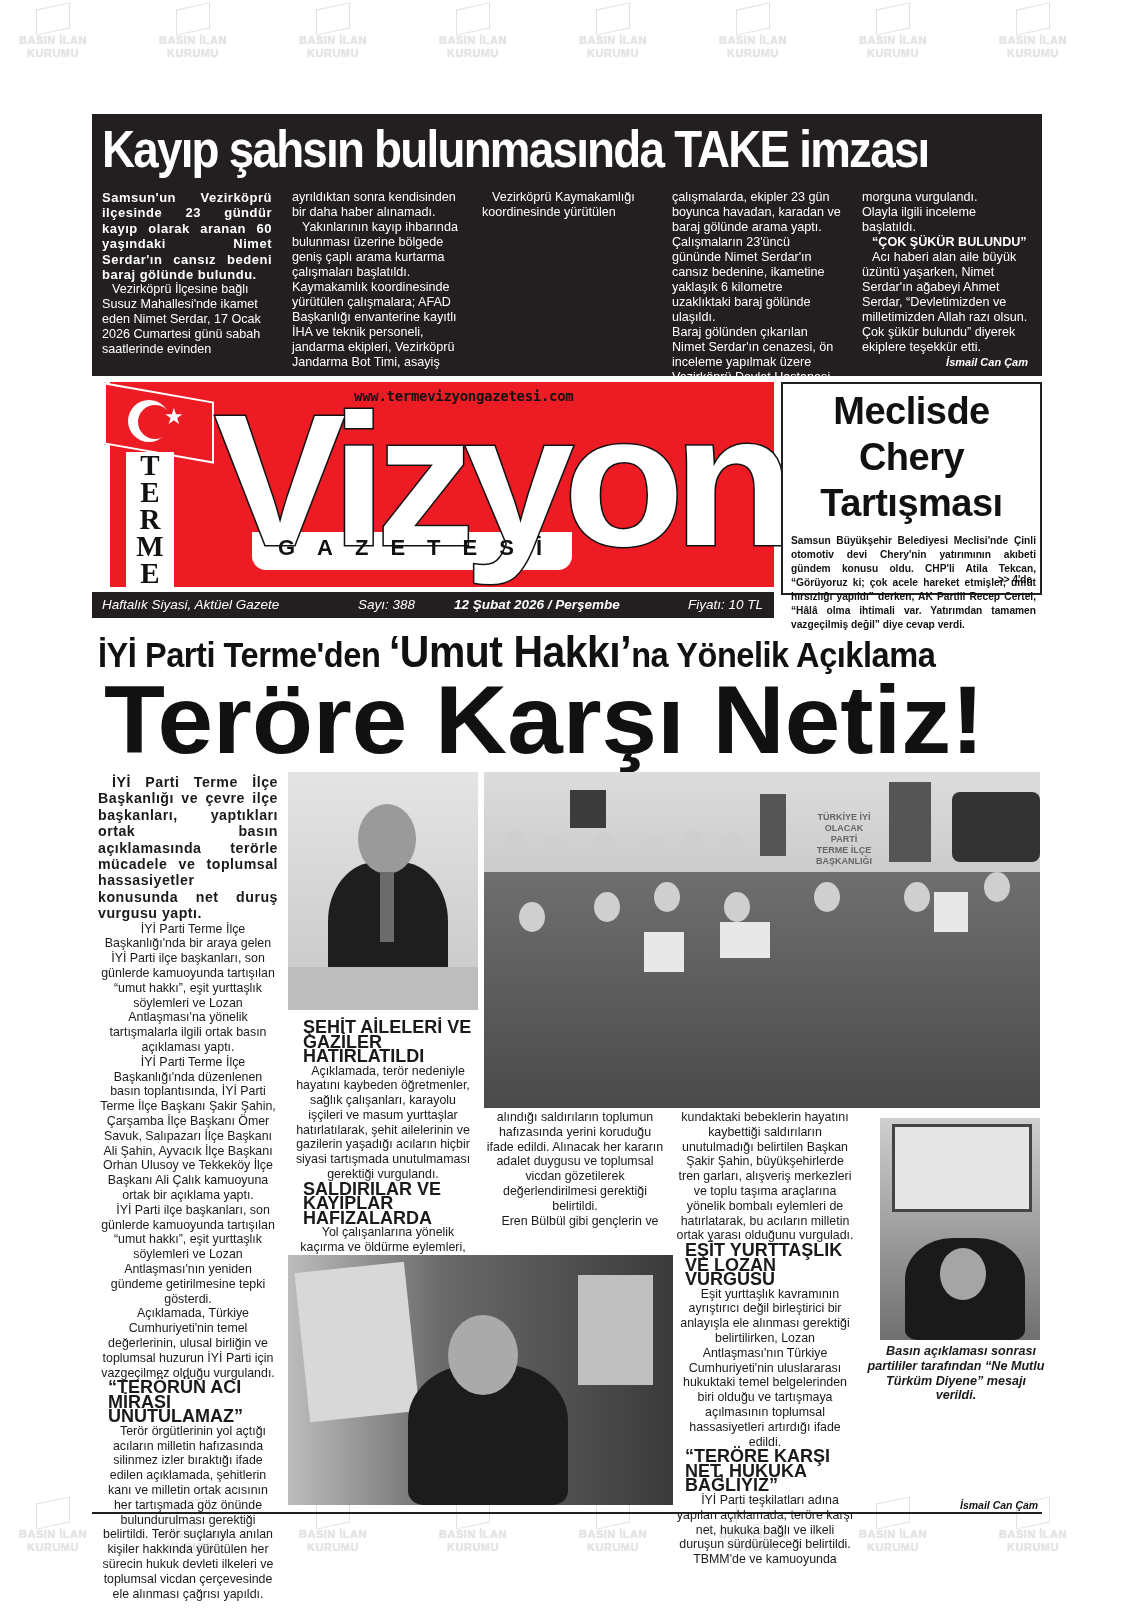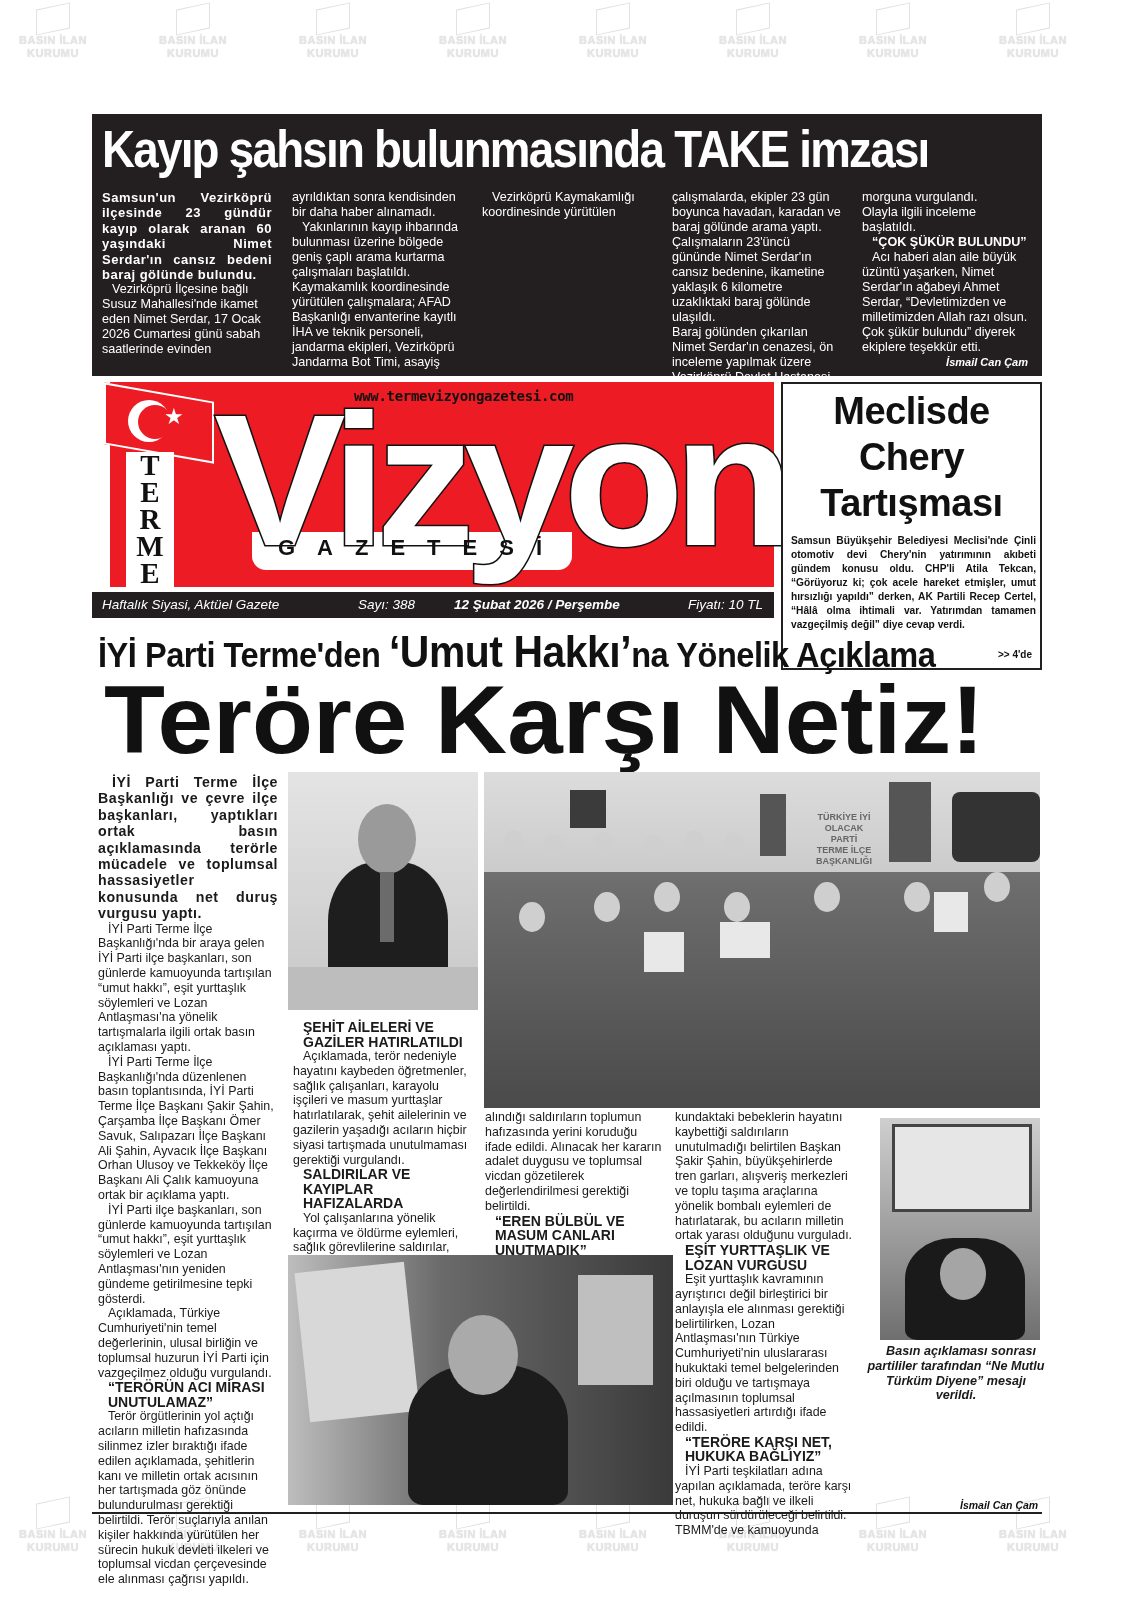--- a/index.html
+++ b/index.html
@@ -33,34 +33,34 @@
   #masthead .star { position: absolute; left: 72px; top: 24px; color: #fff; font-size: 22px; line-height: 22px; }
   #masthead .vizyon { position: absolute; left: 122px; top: 18px; font-family: "Liberation Sans", sans-serif; font-weight: bold; font-size: 188px; line-height: 160px; color: #fff; letter-spacing: -10px; transform: scaleX(1.05) scaleY(1.0); transform-origin: left top; -webkit-text-stroke: 3px #111; paint-order: stroke fill; }
   #masthead .url { position: absolute; left: 262px; top: 6px; font-size: 14px; font-weight: bold; color: #111; font-family: "DejaVu Sans Mono", monospace; letter-spacing: -0.3px; }
   #masthead .gazetesi-bar { position: absolute; left: 160px; top: 150px; width: 320px; height: 38px; background: #fff; border-radius: 0 0 14px 14px; }
   #masthead .gazetesi { position: absolute; left: 186px; top: 153px; font-weight: bold; font-size: 22px; letter-spacing: 22px; color: #111; }
 
   #infobar { left: 92px; top: 592px; width: 682px; height: 26px; background: #231f20; color: #fff; font-style: italic; font-size: 13.5px; line-height: 26px; }
   #infobar span { position: absolute; top: 0; }
 
   
-  #side-story { left: 781px; top: 382px; width: 261px; height: 288px; border: 2px solid #231f20; background: #fff; }
+  #side-story { left: 781px; top: 382px; width: 261px; height: 213px; border: 2px solid #231f20; background: #fff; }
   #side-story h2 { text-align: center; font-weight: bold; font-size: 38px; line-height: 46px; margin-top: 4px; color: #111; letter-spacing: -0.5px; }
   #side-story p { position: absolute; left: 8px; top: 150px; width: 245px; font-size: 10.2px; line-height: 14px; font-weight: bold; text-align: justify; color: #111; }
   #side-story .more { position: absolute; right: 8px; bottom: 8px; font-size: 10px; font-weight: bold; }
 
   
   #kicker { left: 98px; top: 632px; width: 950px; font-weight: bold; font-size: 35px; line-height: 40px; white-space: nowrap; letter-spacing: -0.5px; transform: scaleX(0.93); transform-origin: left; }
   #kicker .big { font-size: 44px; }
   #headline { left: 104px; top: 670px; width: 950px; font-weight: bold; font-size: 96px; line-height: 100px; letter-spacing: 0px; white-space: nowrap; transform: scaleX(1.04); transform-origin: left; }
 
   
   .col-text { font-size: 12.4px; line-height: 14.8px; color: #1a1a1a; }
-  .col-text .sub { font-weight: bold; font-size: 14px; line-height: 14.5px; padding-left: 10px; }
-  .col-text p { text-indent: 10px; }
+  .col-text .sub { font-weight: bold; font-size: 18px; line-height: 14.5px; padding-left: 10px; }
+  .col-text p { text-indent: 10px; text-align: center; }
   #col1 { left: 98px; top: 774px; width: 180px; }
   #col1 .lead { font-weight: bold; font-size: 14.2px; line-height: 16.4px; text-align: justify; letter-spacing: 0.5px; text-indent: 14px; }
 
   #col2 { left: 293px; top: 1020px; width: 180px; }
   #col3 { left: 485px; top: 1110px; width: 180px; }
   #col4 { left: 675px; top: 1110px; width: 180px; }
   #col5 { left: 866px; top: 1344px; width: 180px; }
   #col5 .italic { font-weight: bold; font-style: italic; font-size: 12.6px; text-align: center; }
 
   .photo { position: absolute; overflow: hidden; background: #8c8c8c; }
@@ -272,21 +272,20 @@
 
 <div id="col2" class="abs col-text">
   <div class="sub">ŞEHİT AİLELERİ VE GAZİLER HATIRLATILDI</div>
   <p>Açıklamada, terör nedeniyle hayatını kaybeden öğretmenler, sağlık çalışanları, karayolu işçileri ve masum yurttaşlar hatırlatılarak, şehit ailelerinin ve gazilerin yaşadığı acıların hiçbir siyasi tartışmada unutulmaması gerektiği vurgulandı.</p>
   <div class="sub">SALDIRILAR VE KAYIPLAR HAFIZALARDA</div>
   <p>Yol çalışanlarına yönelik kaçırma ve öldürme eylemleri, sağlık görevlilerine saldırılar, kamu binaları ve altyapıya verilen zararlar ile sivillerin hedef</p>
 </div>
 
 <div id="col3" class="abs col-text">
   <p style="text-indent:0">alındığı saldırıların toplumun hafızasında yerini koruduğu ifade edildi. Alınacak her kararın adalet duygusu ve toplumsal vicdan gözetilerek değerlendirilmesi gerektiği belirtildi.</p>
-  <div class="sub">“EREN BÜLBÜL VE MASUM CANLARI UNUTMADIK”</div>
   <p>Eren Bülbül gibi gençlerin ve</p>
 </div>
 
 <div class="photo" style="left:288px;top:1255px;width:385px;height:250px;background:#5a5a5a;">
   <div style="position:absolute;left:0;top:0;width:385px;height:250px;background:linear-gradient(90deg,#bdbdbd,#6a6a6a 40%,#3a3a3a);"></div>
   <div style="position:absolute;left:14px;top:12px;width:110px;height:150px;background:#d8d8d8;transform:rotate(-6deg);"></div>
   <div style="position:absolute;left:290px;top:20px;width:75px;height:110px;background:#bfbfbf;"></div>
   <div class="person" style="left:120px;top:110px;width:160px;height:140px;background:#1c1c1c;"></div>
   <div class="head" style="left:160px;top:60px;width:70px;height:80px;background:#aaa;"></div>
 </div>

